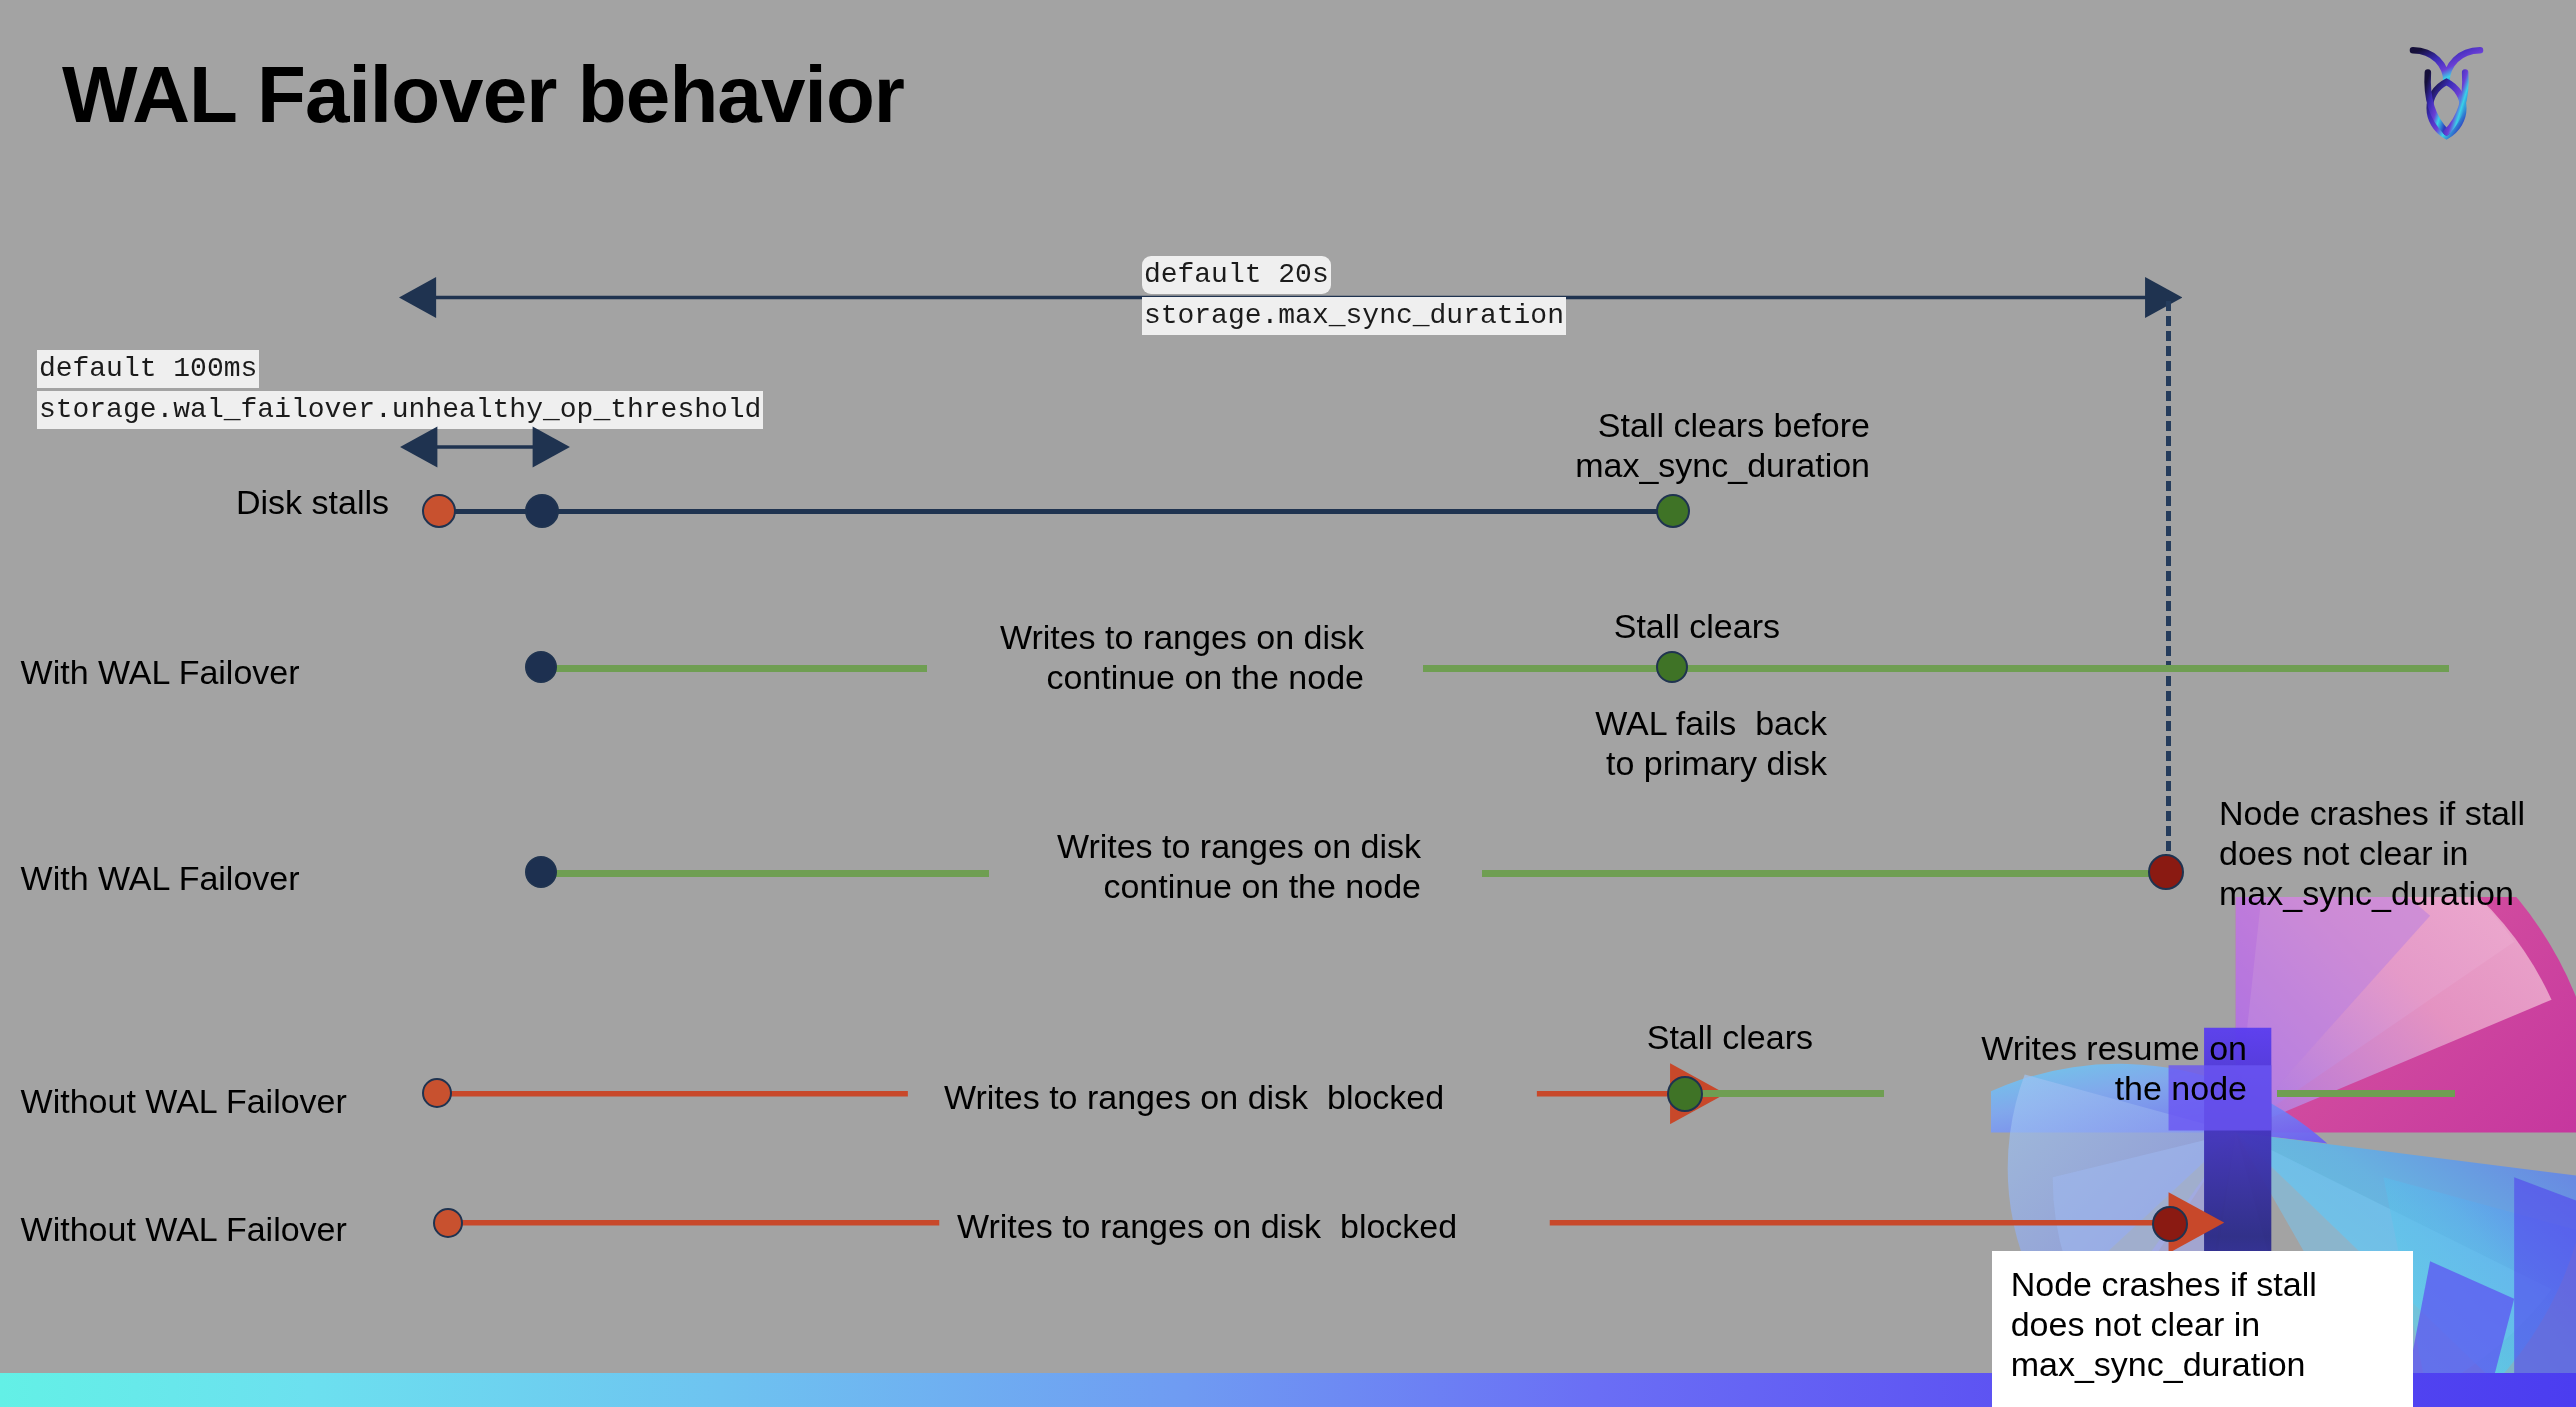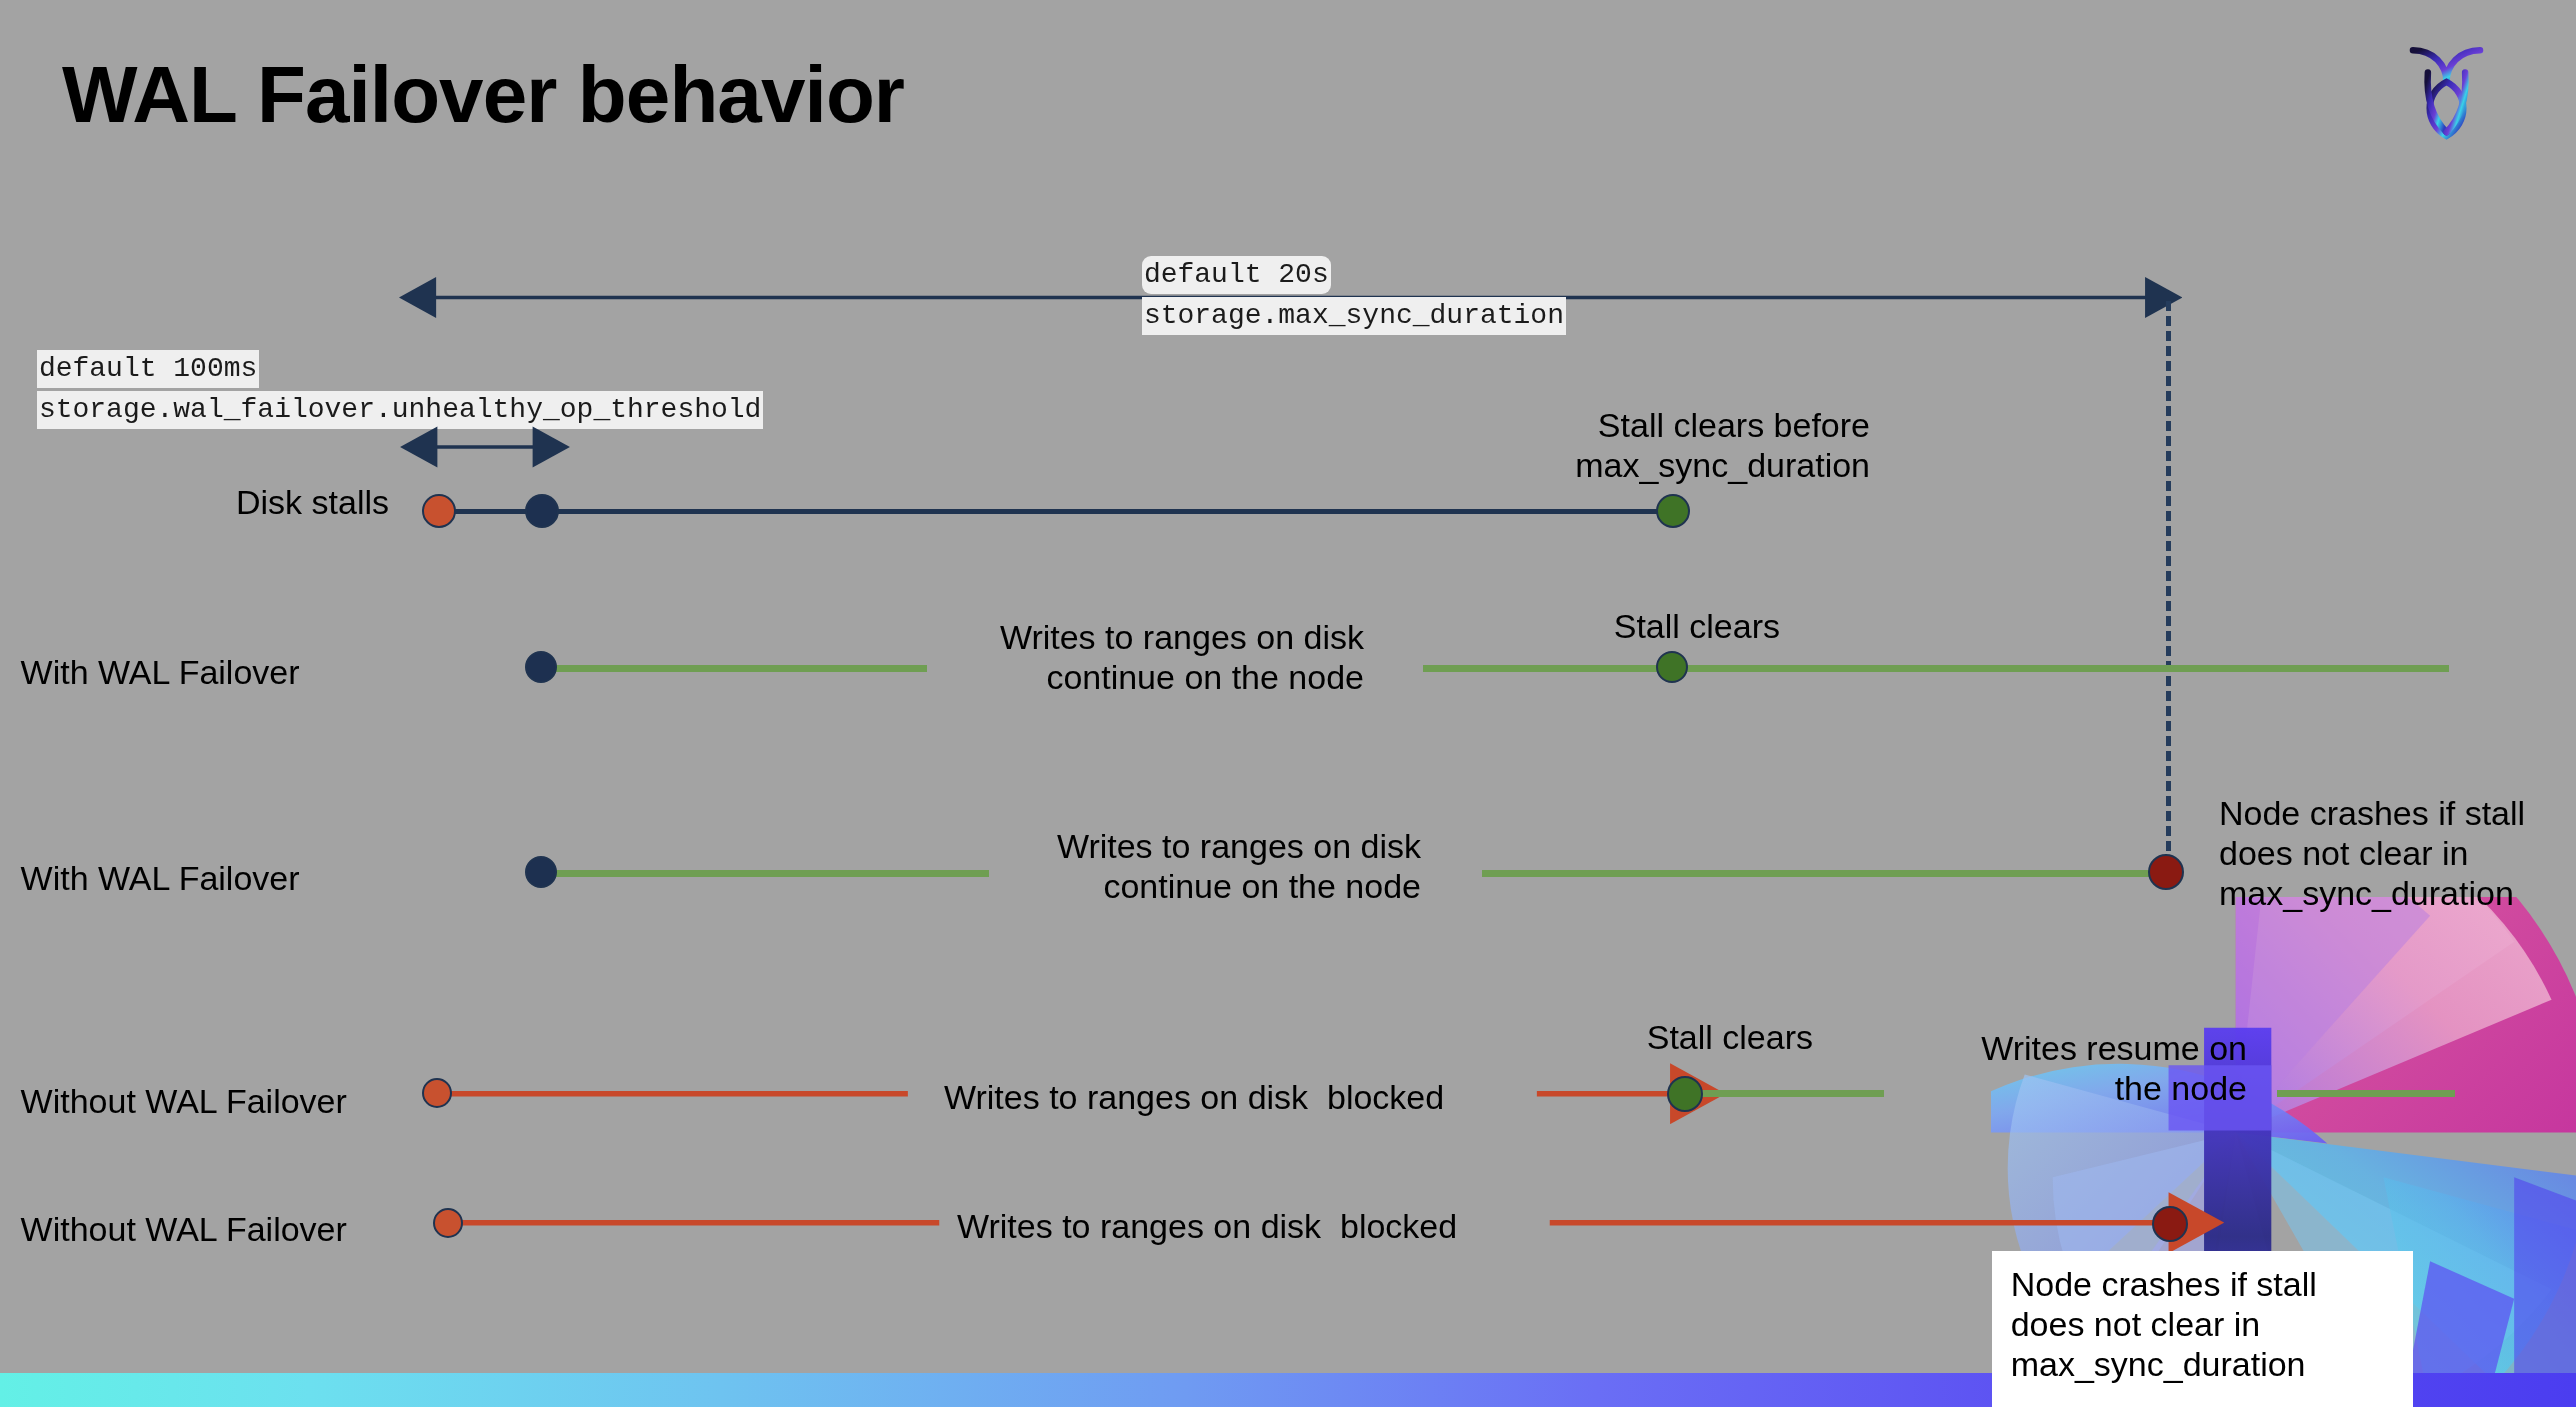--- a/index.html
+++ b/index.html
@@ -265,20 +265,22 @@
 
   <div class="seg green" style="left:542px; top:665px; width:385px;"></div>
   <div class="seg green" style="left:1423px; top:665px; width:1026px;"></div>
 
   <div class="dot navy" style="left:525px; top:651px; width:32px; height:32px;"></div>
   <div class="dot green" style="left:1656px; top:651px; width:32px; height:32px;"></div>
 
   <div class="lbl center" style="left:938px; top:617px; width:426px;">Writes to ranges on disk
 continue on the node</div>
   <div class="lbl center" style="left:1567px; top:606px; width:213px;">Stall clears</div>
+  <div class="lbl center" style="left:1520px; top:703px; width:307px;">WAL fails  back
+to primary disk</div>
 
   <div class="lbl" style="left:20.6px; top:858px;">With WAL Failover</div>
 
   <div class="seg green" style="left:542px; top:870px; width:447px;"></div>
   <div class="seg green" style="left:1482px; top:870px; width:682px;"></div>
 
   <div class="dot navy" style="left:525px; top:856px; width:32px; height:32px;"></div>
   <div class="dot darkred" style="left:2148px; top:854px; width:36px; height:36px;"></div>
 
   <div class="lbl center" style="left:995px; top:826px; width:426px;">Writes to ranges on disk

